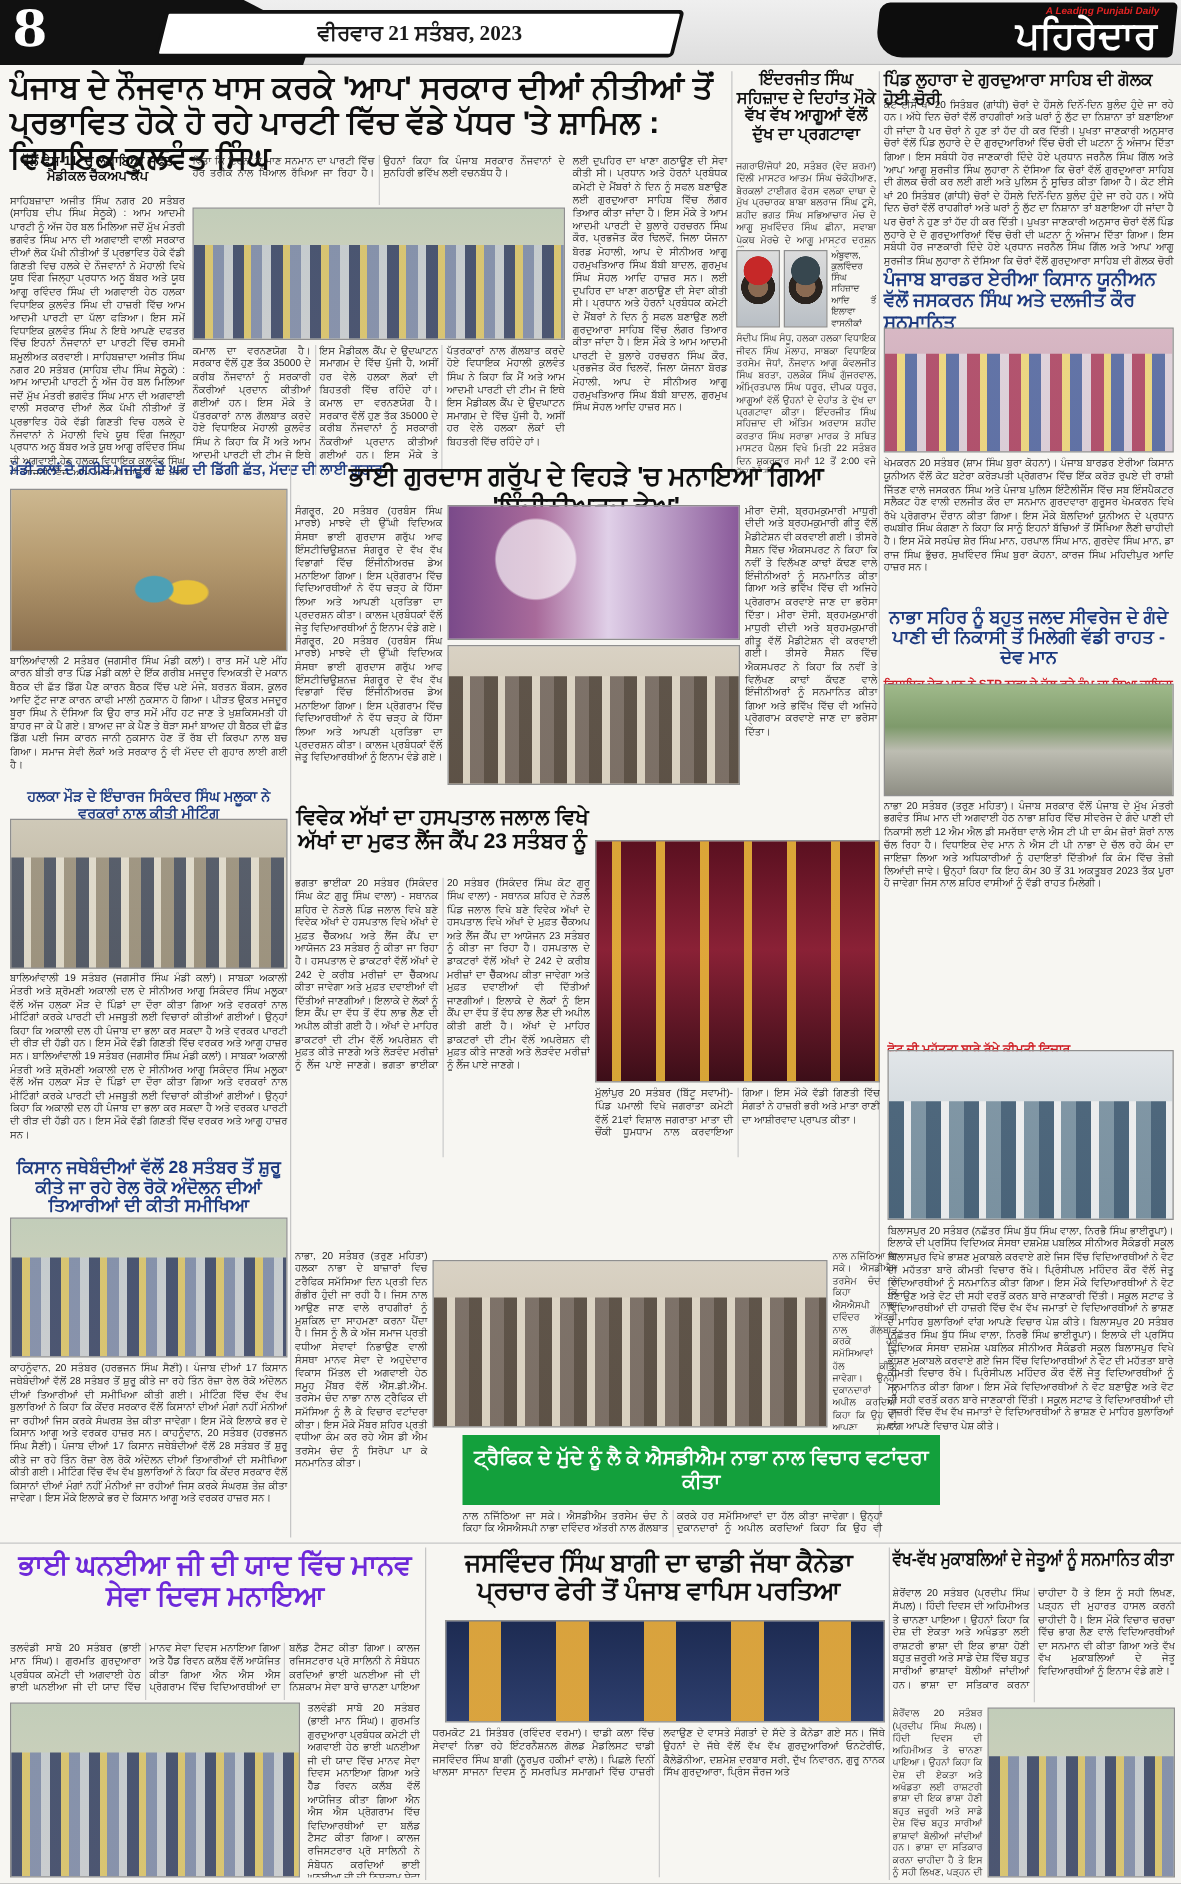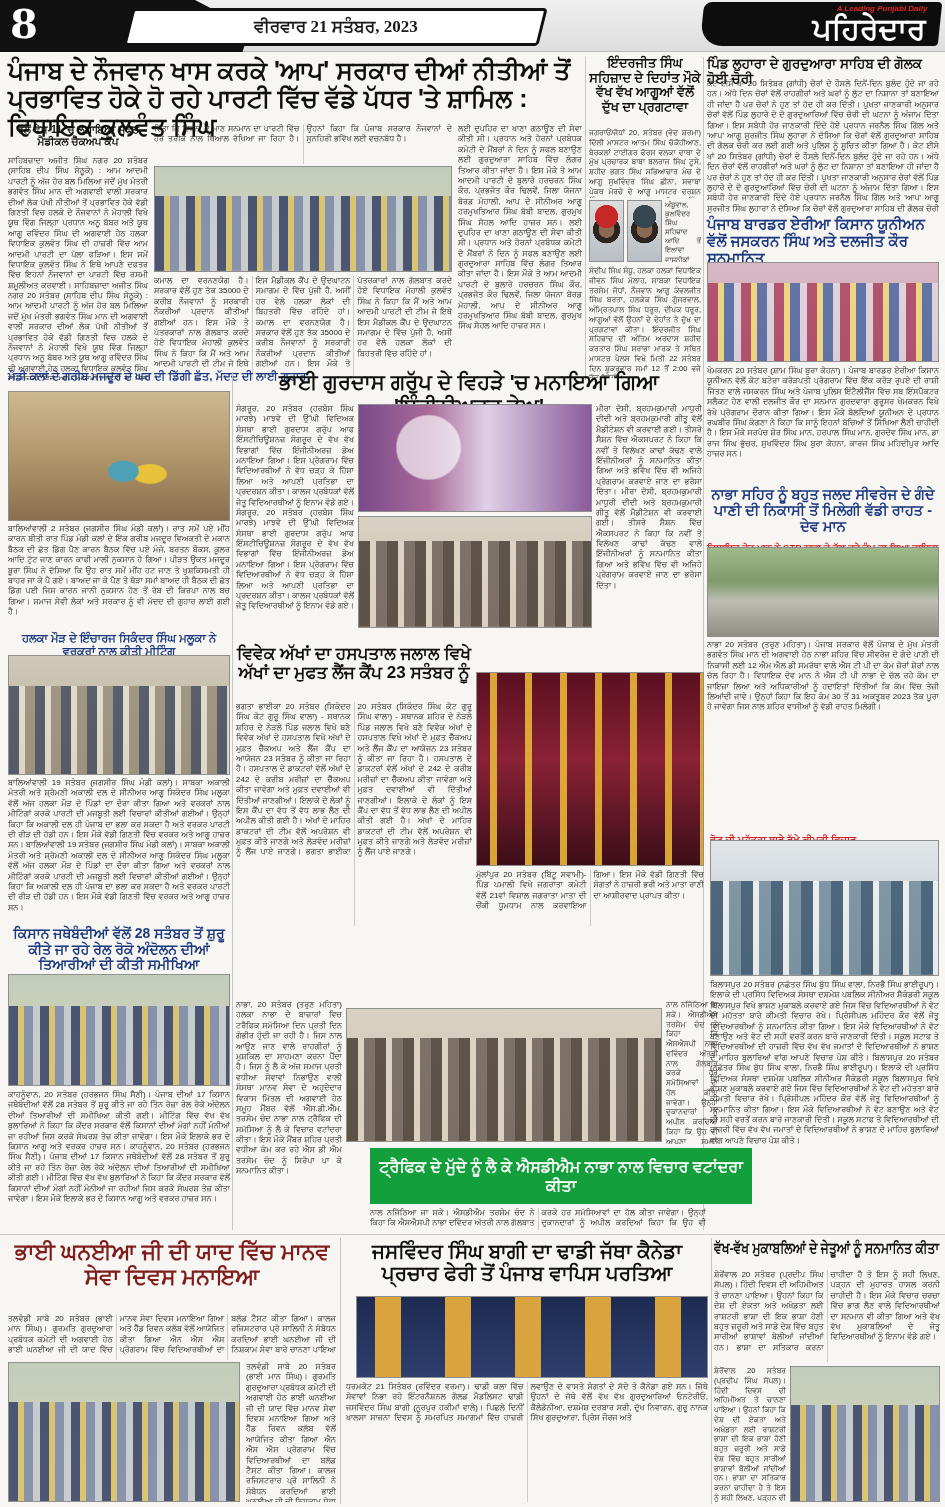--- a/index.html
+++ b/index.html
@@ -14,21 +14,21 @@
            display:flex;align-items:center;justify-content:center;}
   .datebox span{transform:skewX(14deg);font-family:"Liberation Serif",serif;font-weight:bold;font-size:17px;}
   .masthead{background:#0d0d0d;border-radius:8px 4px 4px 22px;transform:skewX(-6deg);
             display:flex;flex-direction:column;align-items:flex-end;justify-content:center;padding:2px 14px;}
   .masthead .tag{color:#e02424;font-size:8px;font-style:italic;font-weight:bold;transform:skewX(6deg);}
   .masthead .nm{color:#fff;font-size:30px;font-weight:bold;line-height:1.05;transform:skewX(6deg);}
   
   .hl{font-weight:bold;color:#0f0f0f;line-height:1.12;}
   .hl-c{text-align:center;}
   .navy{color:#1d3a80;}
-  .blue2{color:#7f1d1d;}
+  .blue2{color:#6d28d9;}
   .redsub{color:#d01f26;font-weight:bold;text-align:left;margin-top:12px;}
   .greenbox{background:#13a03c;color:#fff;font-weight:bold;text-align:center;
             display:flex;align-items:center;justify-content:center;padding:2px 6px;line-height:1.2;}
   
   .bd{font-size:8px;line-height:1.3;text-align:justify;color:#222;overflow:hidden;word-break:break-word;}
   .c2{column-count:2;column-gap:7px;column-rule:1px solid #ccc;}
   .c3{column-count:3;column-gap:7px;column-rule:1px solid #ccc;}
   
   .ph{border:1px solid #8f8f8f;overflow:hidden;}
   .ph-crowd{background:repeating-linear-gradient(90deg,rgba(52,64,100,.85) 0 9px,rgba(217,195,106,.9) 9px 15px,rgba(122,135,168,.85) 15px 24px,rgba(196,202,214,.7) 24px 31px),linear-gradient(180deg,#c2cdb9 0%,#d8d4be 100%);background-size:100% 72%,100% 100%;background-position:0 100%,0 0;background-repeat:no-repeat;}

